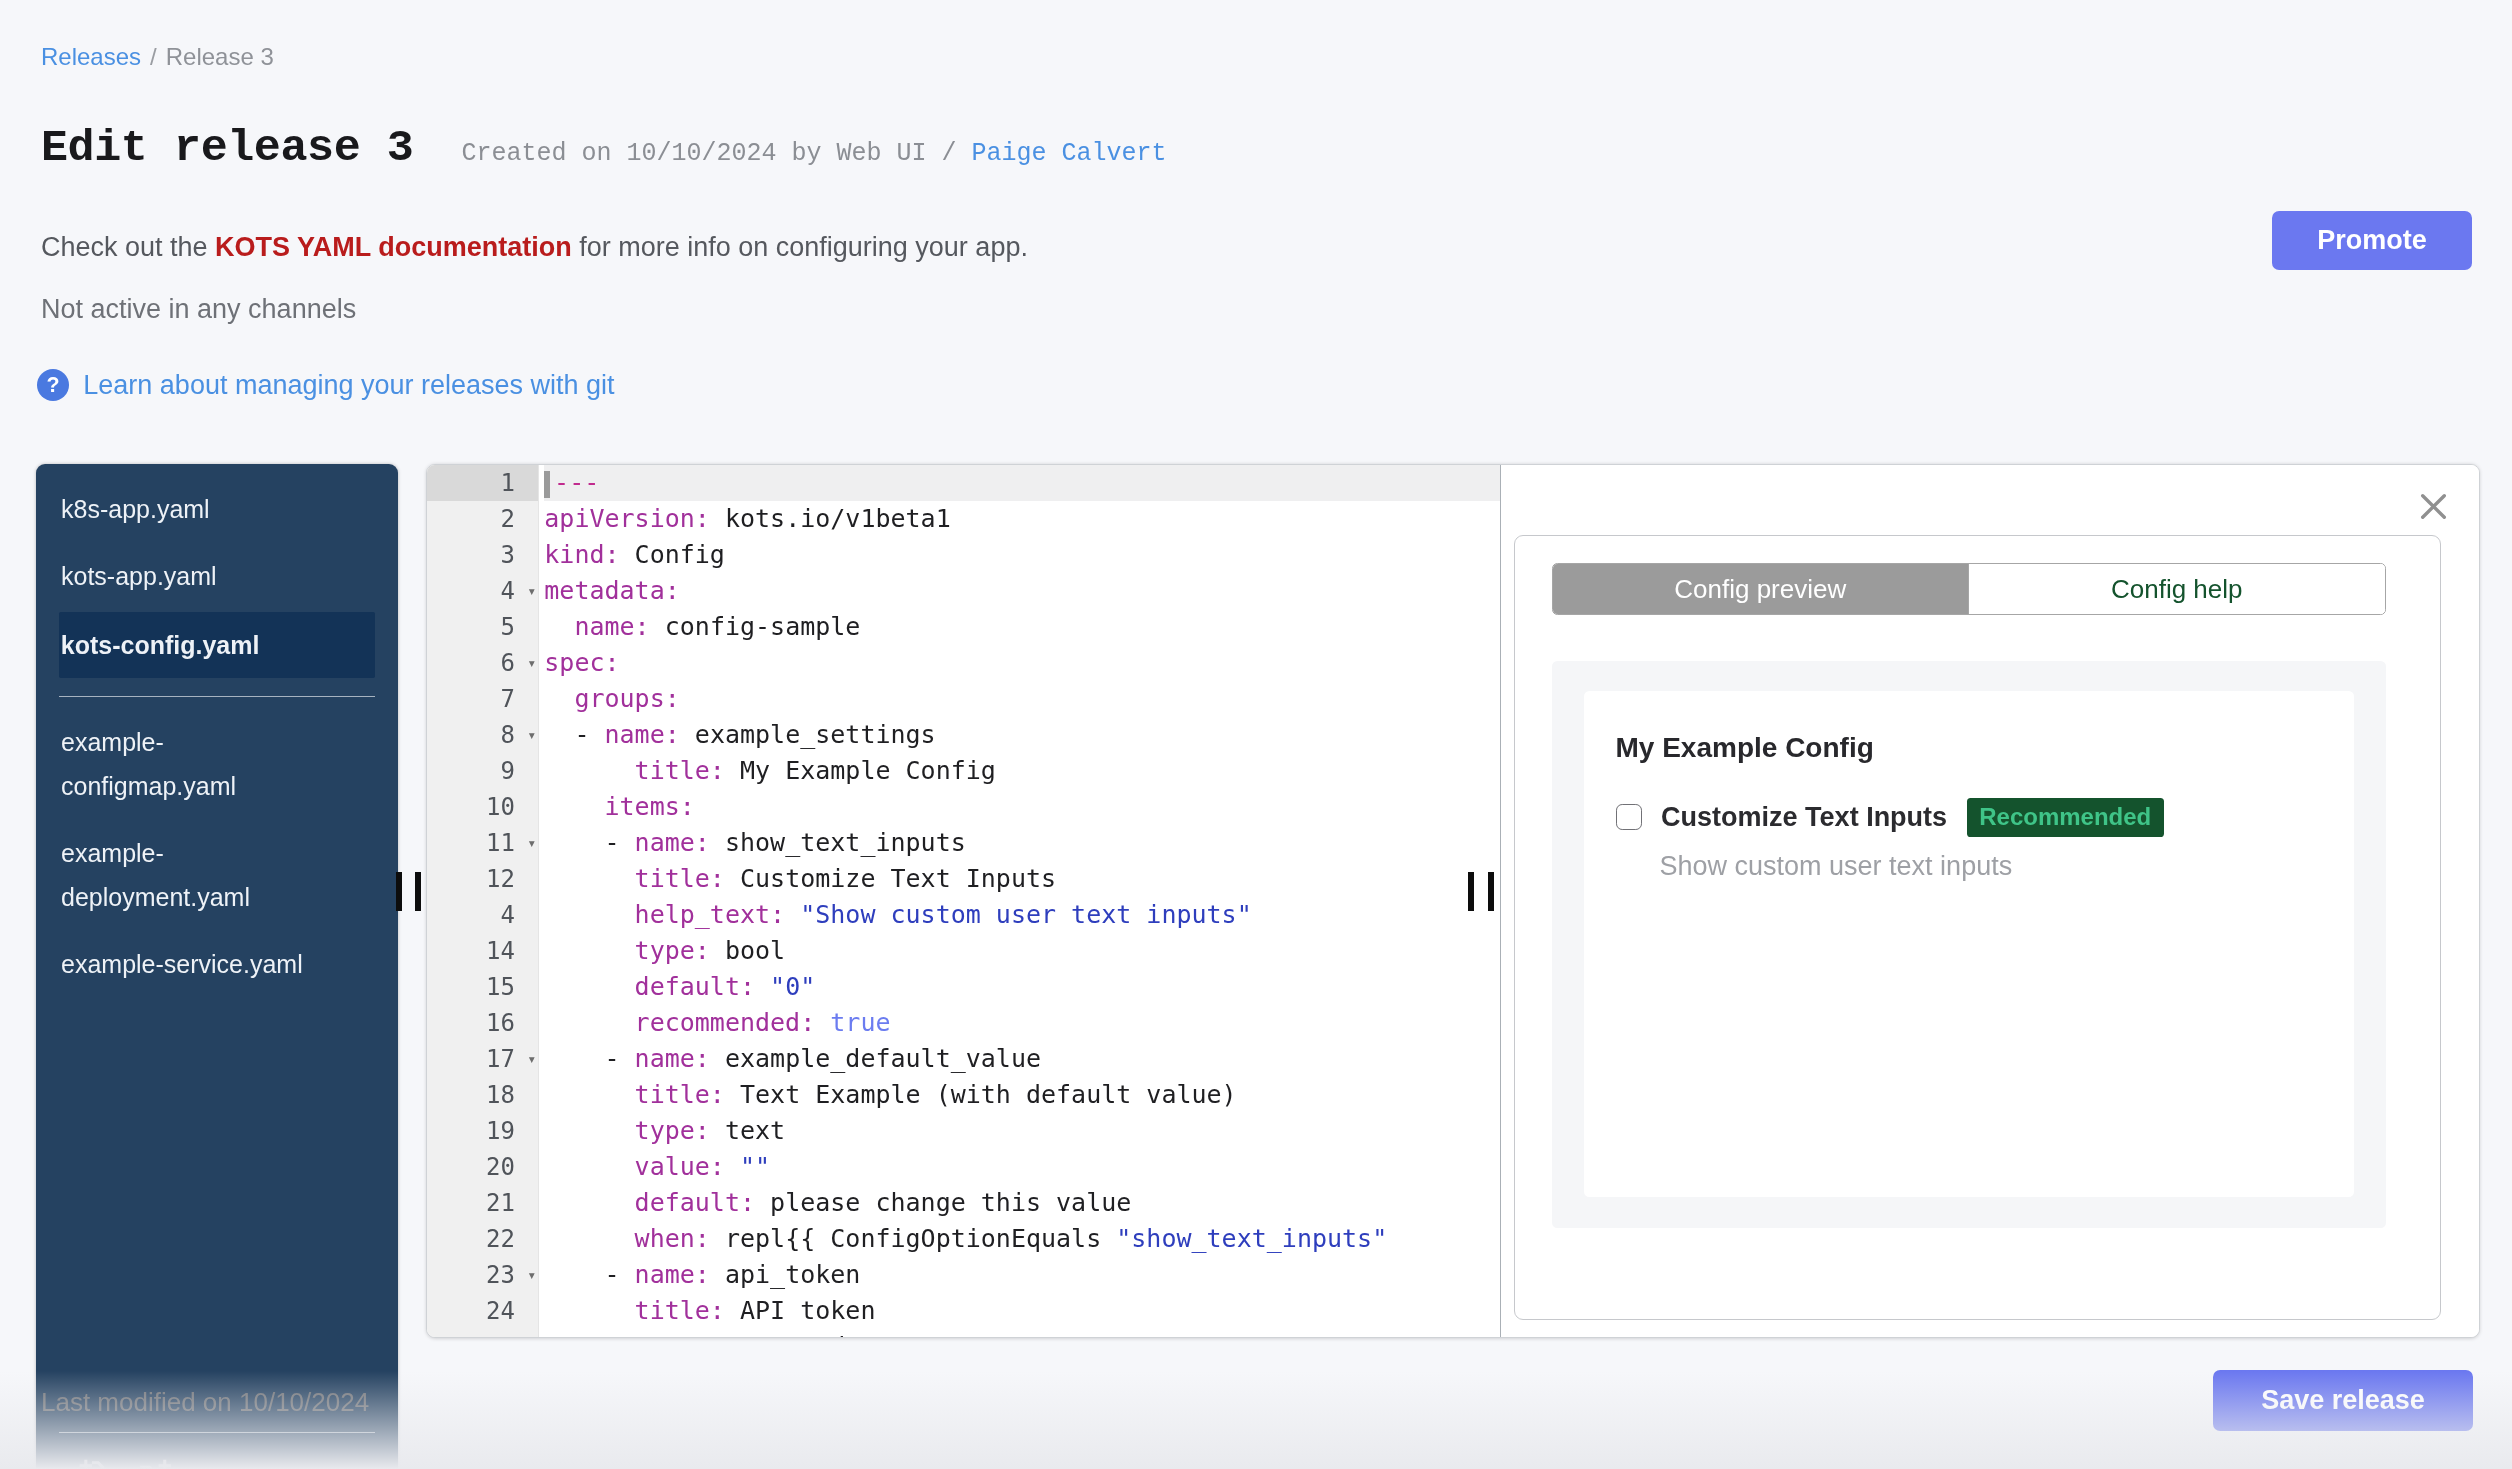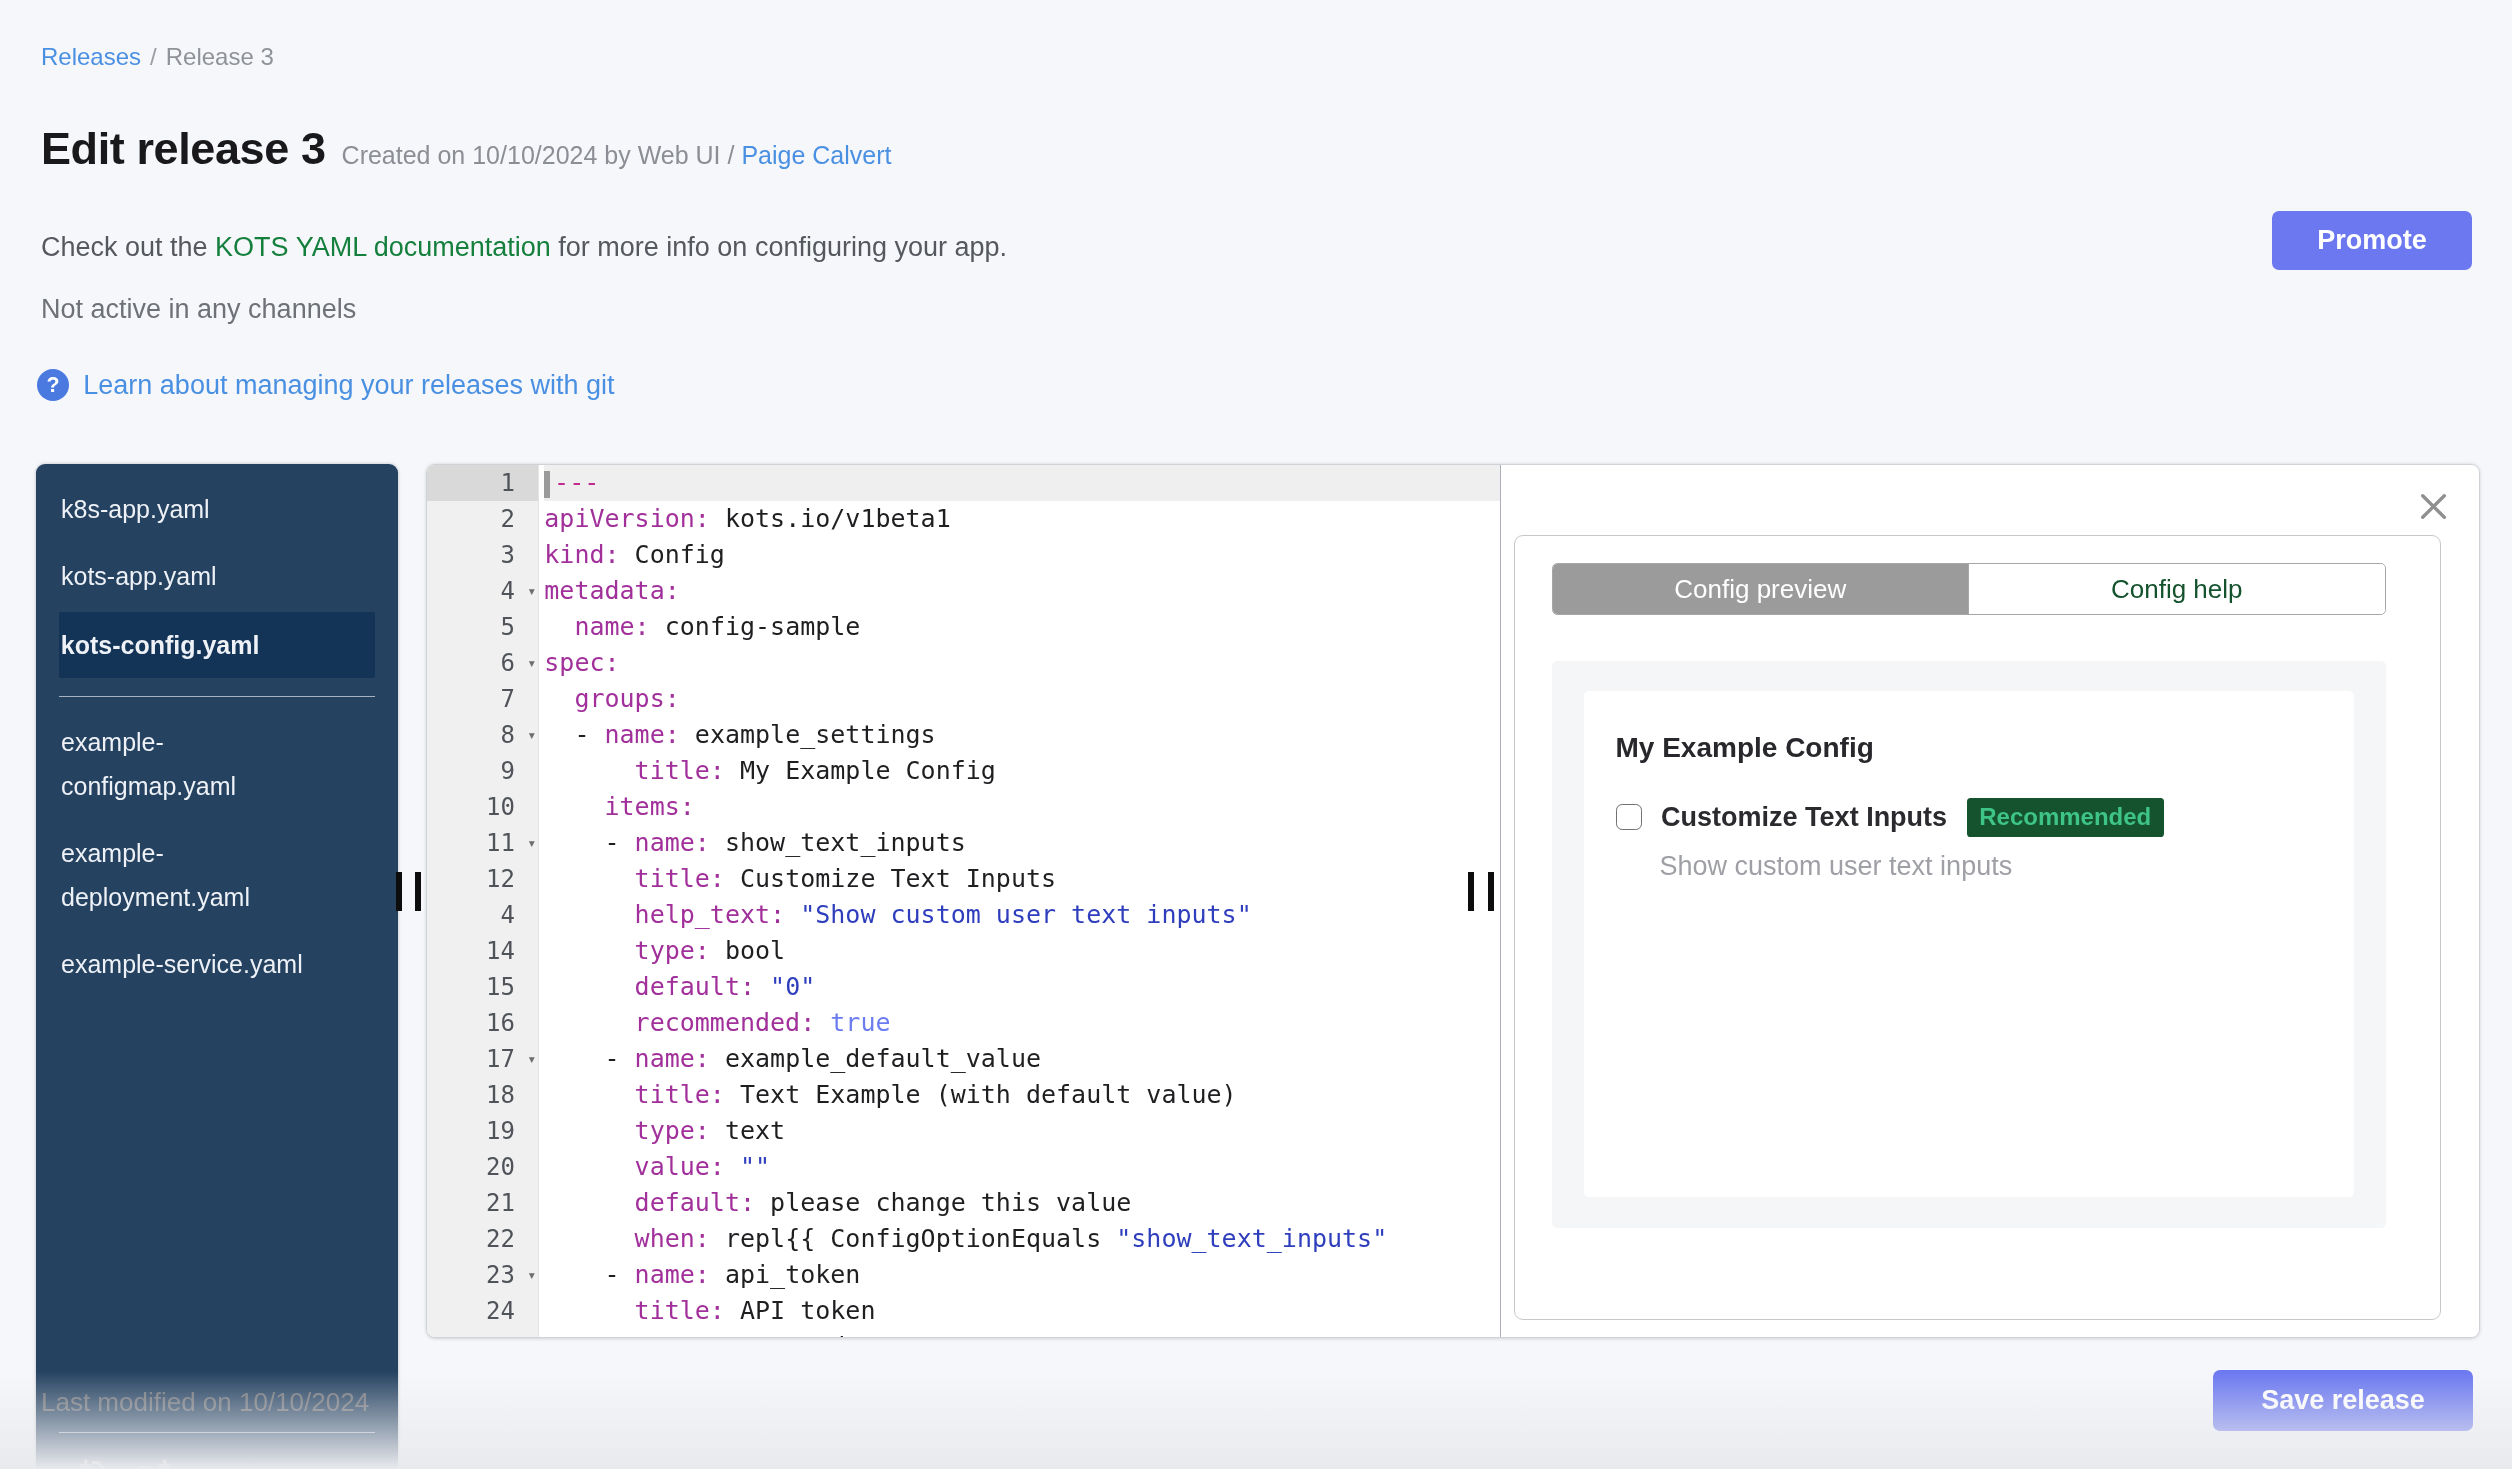--- a/index.html
+++ b/index.html
@@ -5,26 +5,26 @@
   html,body{margin:0;padding:0;}
   body{background:#f6f7fa;font-family:"Liberation Sans",sans-serif;}
   .page{position:relative;width:2512px;height:1469px;background:#f6f7fa;overflow:hidden;}
   .bottom-fade{position:absolute;left:0;right:0;bottom:0;height:98px;
     background:linear-gradient(180deg,rgba(246,247,250,0) 0%,#e9eaee 100%);}
 
   
   .breadcrumb{position:absolute;left:41px;top:43px;font-size:24px;color:#8f9298;}
   .breadcrumb a{color:#4a90e2;text-decoration:none;cursor:pointer;}
   .breadcrumb .sep{margin:0 9px;color:#9a9da2;}
-  .title-row{position:absolute;left:41px;top:123px;display:flex;align-items:baseline;gap:16px;}
+  .title-row{position:absolute;left:41px;top:123px;display:flex;align-items:baseline;gap:48px;font-family:Liberation Mono, monospace;}
   .title-row h1{margin:0;font-size:45px;font-weight:800;letter-spacing:-0.4px;color:#19191c;}
   .created{font-size:25px;color:#8b8e94;}
   .created a{color:#4a90e2;text-decoration:none;cursor:pointer;}
   .doc-line{position:absolute;left:41px;top:232px;font-size:27px;color:#55585e;}
-  .doc-line a{color:#15803d;font-weight:400;text-decoration:none;cursor:pointer;margin-top:29px;}
+  .doc-line a{color:#b91c1c;font-weight:700;text-decoration:none;cursor:pointer;margin-top:29px;}
   .channel-status{position:absolute;left:41px;top:294px;font-size:27px;color:#6e7177;}
   .git-row{position:absolute;left:37px;top:369px;display:flex;align-items:center;gap:14.3px;font-size:27px;}
   .help-badge{width:32px;height:32px;border-radius:50%;background:#4a79e0;color:#fff;font-weight:700;
     font-size:21.4px;display:flex;align-items:center;justify-content:center;flex:none;}
   .git-row a{color:#4a90e2;text-decoration:none;cursor:pointer;}
 
   .btn{background:#6b78f0;color:#fff;border:none;border-radius:7.1px;font-weight:700;
     font-family:inherit;display:flex;align-items:center;justify-content:center;cursor:pointer;}
   .promote{position:absolute;left:2272px;top:211px;width:200px;height:59px;font-size:27px;}
   .save{position:absolute;left:2213px;top:1370px;width:260px;height:61px;font-size:27px;}

